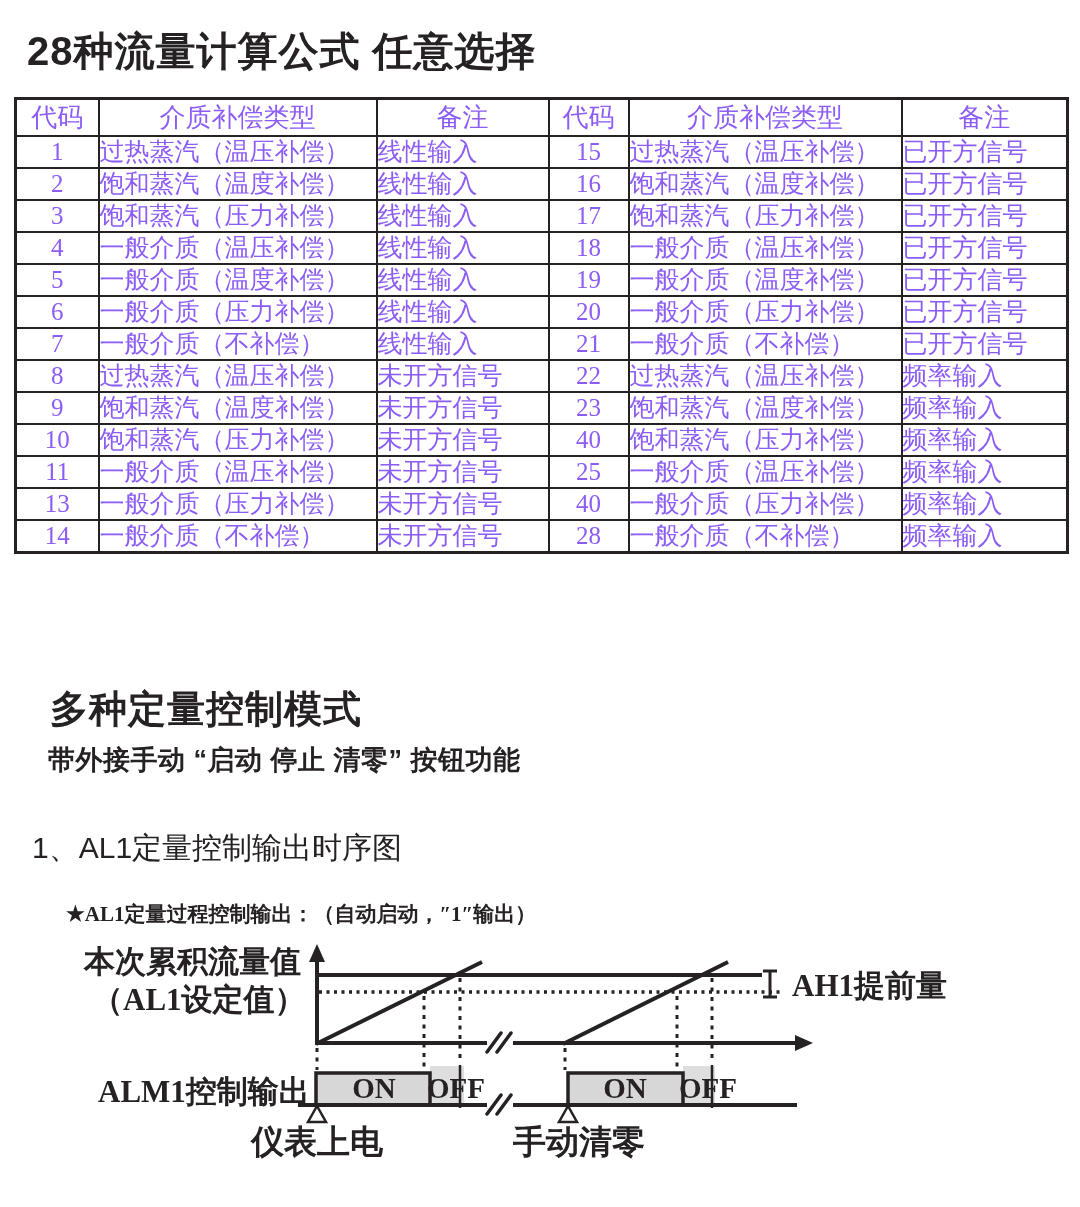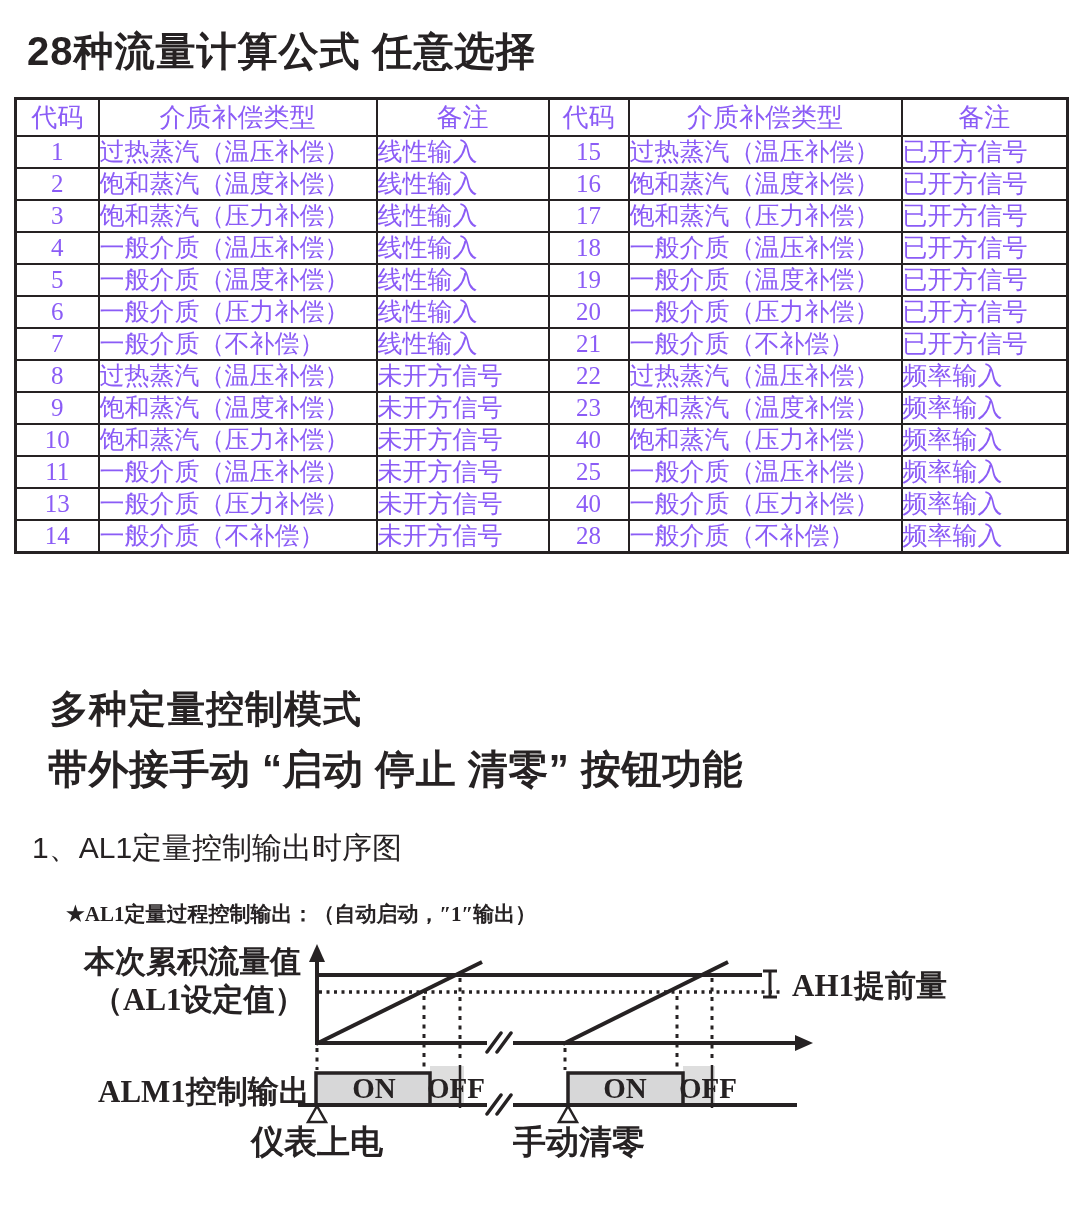--- a/index.html
+++ b/index.html
@@ -12,21 +12,21 @@
     font-family:"Liberation Serif",serif;font-size:25px;color:#8b5cf6;}
   table.flow-table,table.flow-table th,table.flow-table td{border:2px solid #262223;}
   table.flow-table{border:3px solid #262223;}
   table.flow-table th{height:34px;font-weight:normal;font-size:26px;text-align:center;padding:0;}
   table.flow-table td{height:30px;padding:0;line-height:1.05;white-space:nowrap;overflow:hidden;}
   td.col-code{text-align:center;}
   td.col-type{text-align:left;padding-left:9px;}
   td.col-note{text-align:left;padding-left:11px;}
 
   .h2-title{position:absolute;left:50px;top:684px;font-size:38px;font-weight:bold;letter-spacing:1px;white-space:nowrap;}
-  .h2-sub{position:absolute;left:48px;top:742px;font-size:40px;font-weight:bold;letter-spacing:0.5px;white-space:nowrap;}
+  .h2-sub{position:absolute;left:48px;top:742px;font-size:27px;font-weight:bold;letter-spacing:0.5px;white-space:nowrap;}
   .h3-title{position:absolute;left:32px;top:828px;font-size:30px;font-weight:normal;white-space:nowrap;}
   .diagram-caption{position:absolute;left:66px;top:900px;font-size:21px;font-weight:bold;
     font-family:"Liberation Serif",serif;white-space:nowrap;}
 
   svg.timing{position:absolute;left:0;top:940px;}
   svg.timing text{font-family:"Liberation Serif",serif;font-weight:bold;fill:#262223;}
 </style>
 </head>
 <body>
 

